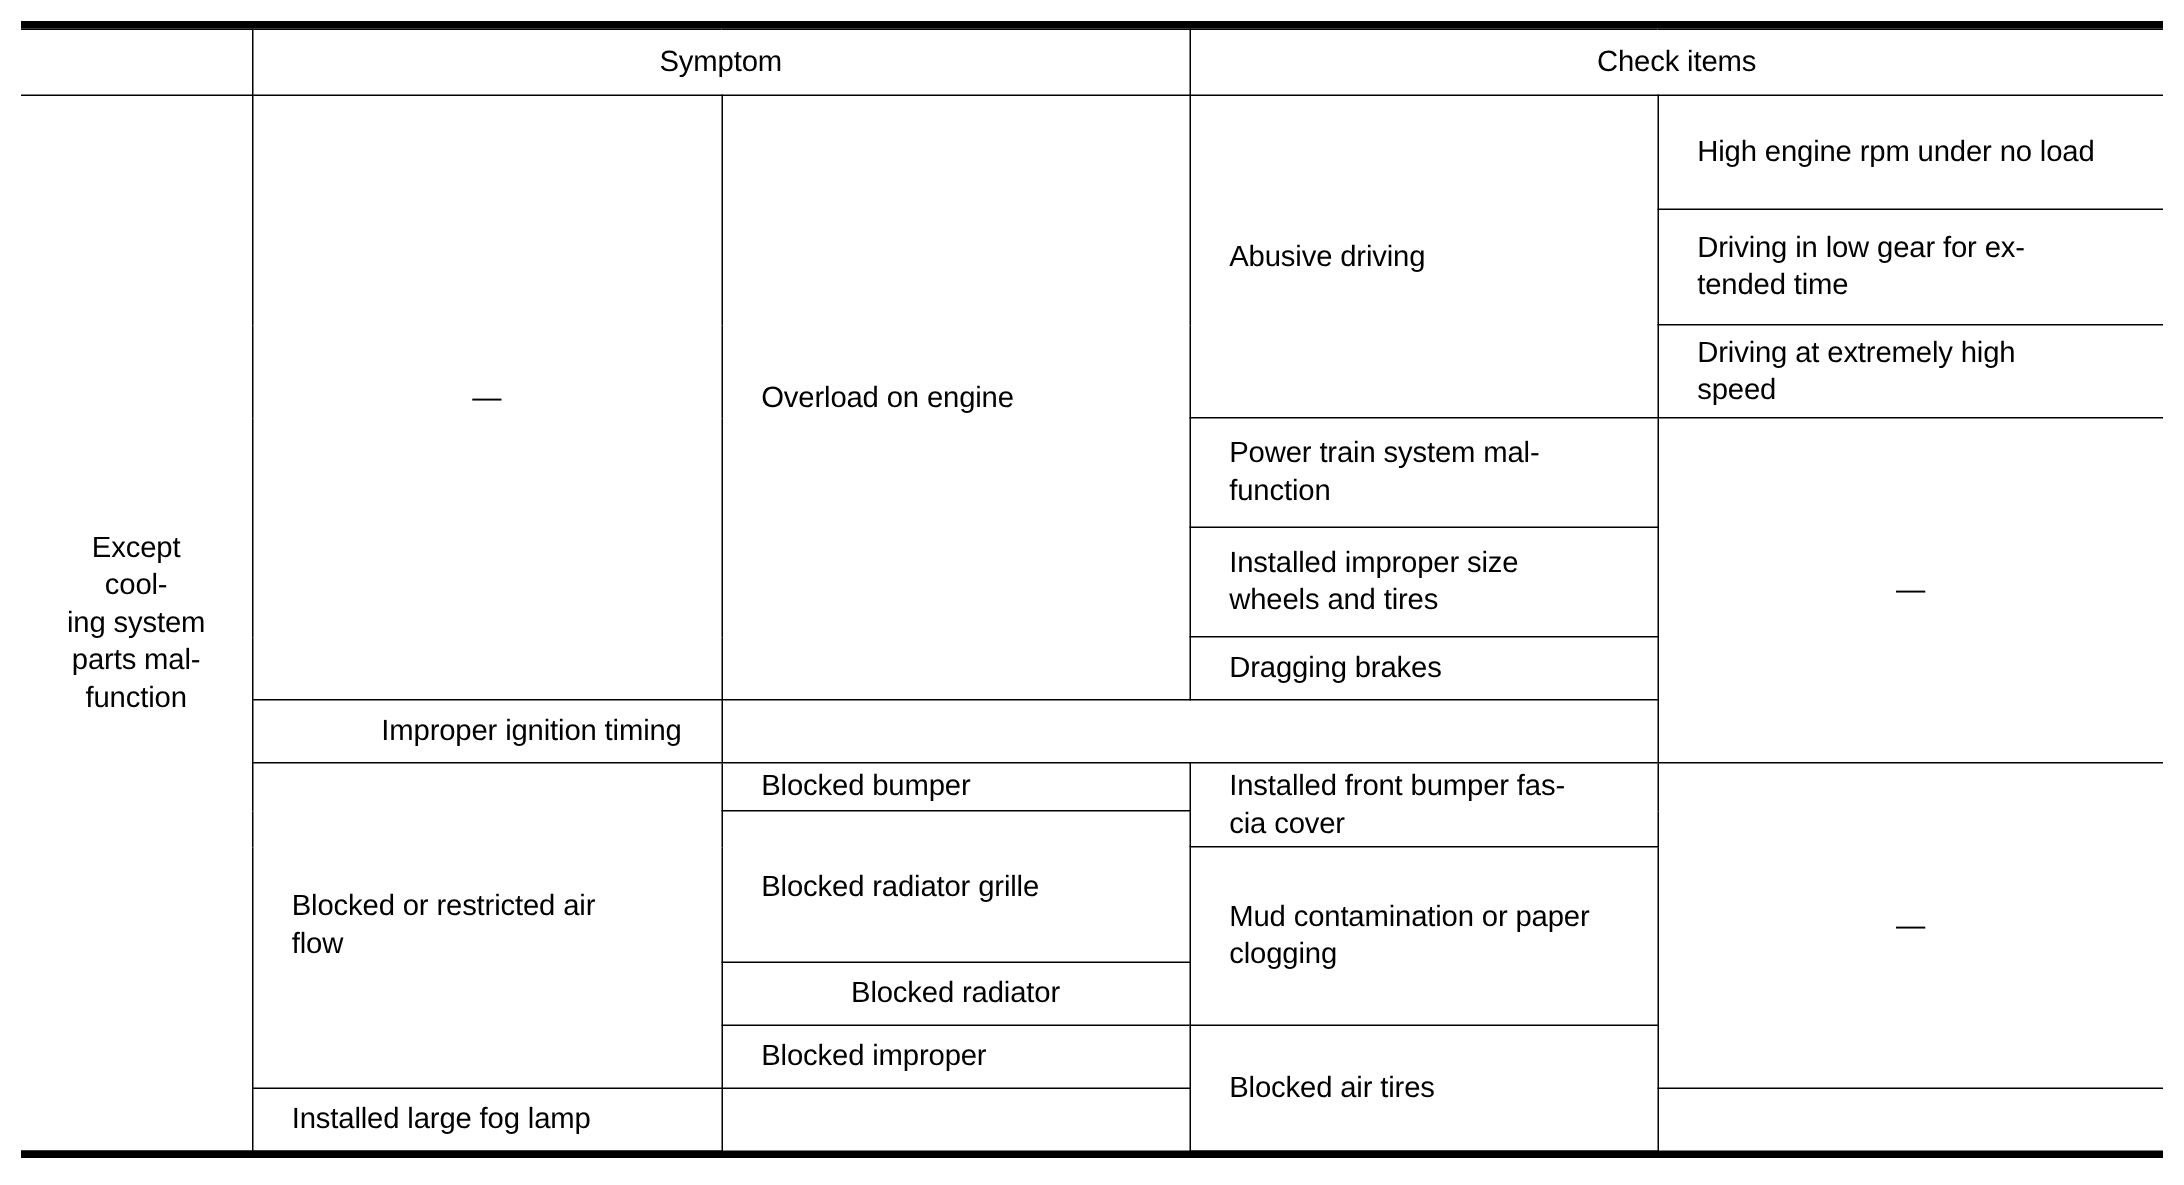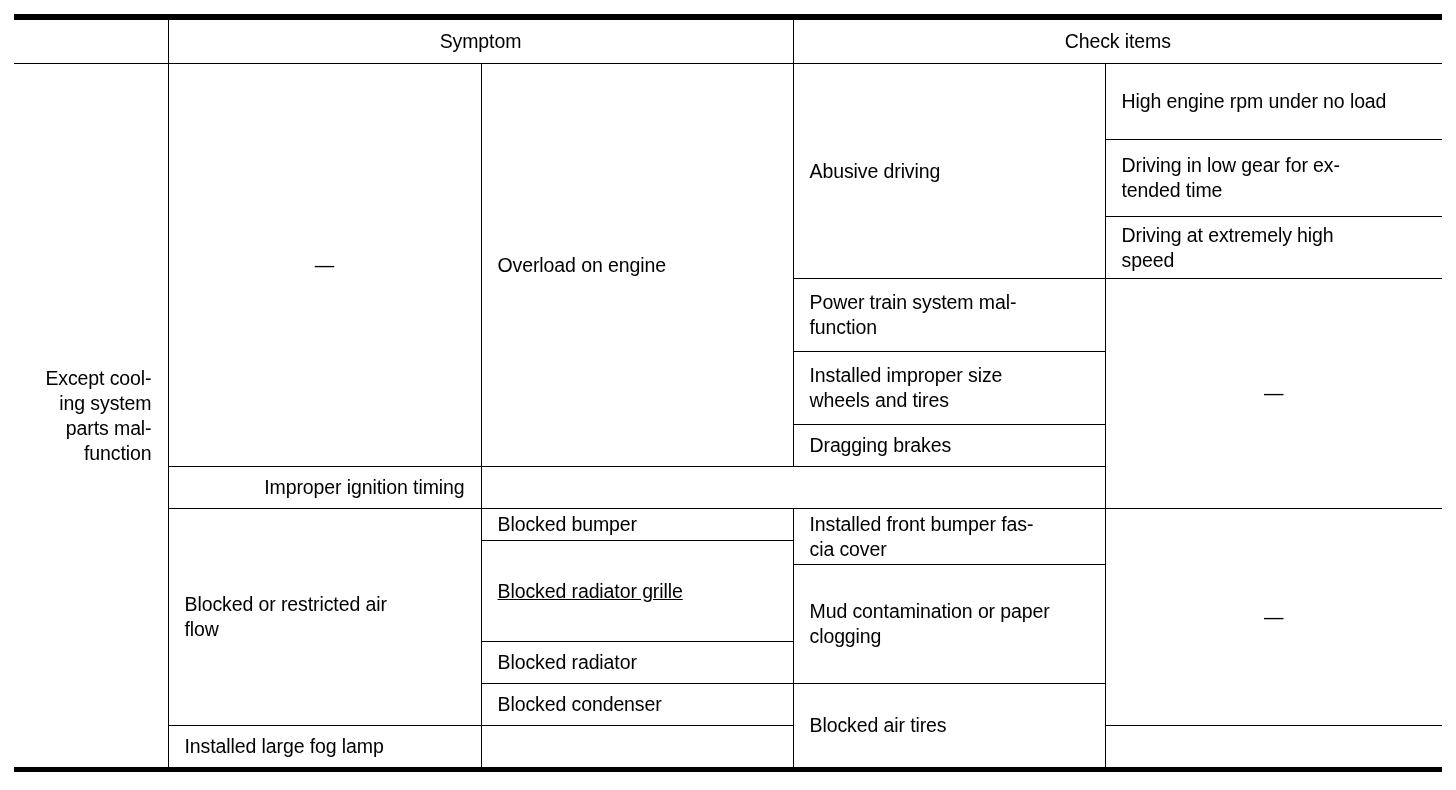--- a/index.html
+++ b/index.html
@@ -32,29 +32,29 @@
   }
   table.tbl {
     border-collapse: collapse;
     table-layout: fixed;
     width: 1428px;
     height: 748px;
   }
   table.tbl td {
     border: 1px solid #000;
     vertical-align: middle;
-    padding: 0 16px;
+    padding: 0 26px;
     font-size: 19.5px;
     line-height: 25px;
     letter-spacing: -0.1px;
     box-sizing: border-box;
     word-wrap: break-word;
   }
   
-  table.tbl td.edge-l { border-left: none; text-align: right; }
+  table.tbl td.edge-l { border-left: none; }
   table.tbl td.edge-r { border-right: none; }
 
   td.hdr {
     text-align: center;
     height: 44px;
     border-top: none;
     border-bottom: 2px solid #000;
   }
   td.blank-hdr {
     border-top: none;
@@ -131,34 +131,34 @@
         <tr>
           <td class="major-top" rowspan="5" style="white-space:pre-line;">Blocked or restricted air
 flow</td>
           <td class="major-top" style="height:32px;margin-left:13px;">Blocked bumper</td>
           <td class="major-top" rowspan="2" style="height:56px;white-space:pre-line;">Installed front bumper fas-
 cia cover</td>
           <td class="center edge-r major-top" rowspan="5">—</td>
         </tr>
 
         <tr>
-          <td rowspan="2" style="height:101px;text-decoration:underline;">Blocked radiator grille</td>
+          <td rowspan="2" style="height:101px;">Blocked radiator grille</td>
         </tr>
 
         <tr>
           <td rowspan="2" style="height:62px;white-space:pre-line;">Mud contamination or paper
 clogging</td>
         </tr>
 
         <tr>
-          <td style="height:42px;">Blocked radiator</td>
+          <td style="height:42px;text-align:center;">Blocked radiator</td>
         </tr>
 
         <tr>
-          <td style="height:42px;">Blocked condenser</td>
+          <td style="height:42px;">Blocked improper</td>
           <td rowspan="2" style="height:84px;">Blocked air tires</td>
         </tr>
 
         <tr>
           <td style="height:42px;">Installed large fog lamp</td>
         </tr>
 
       </tbody>
     </table>
   </div>

